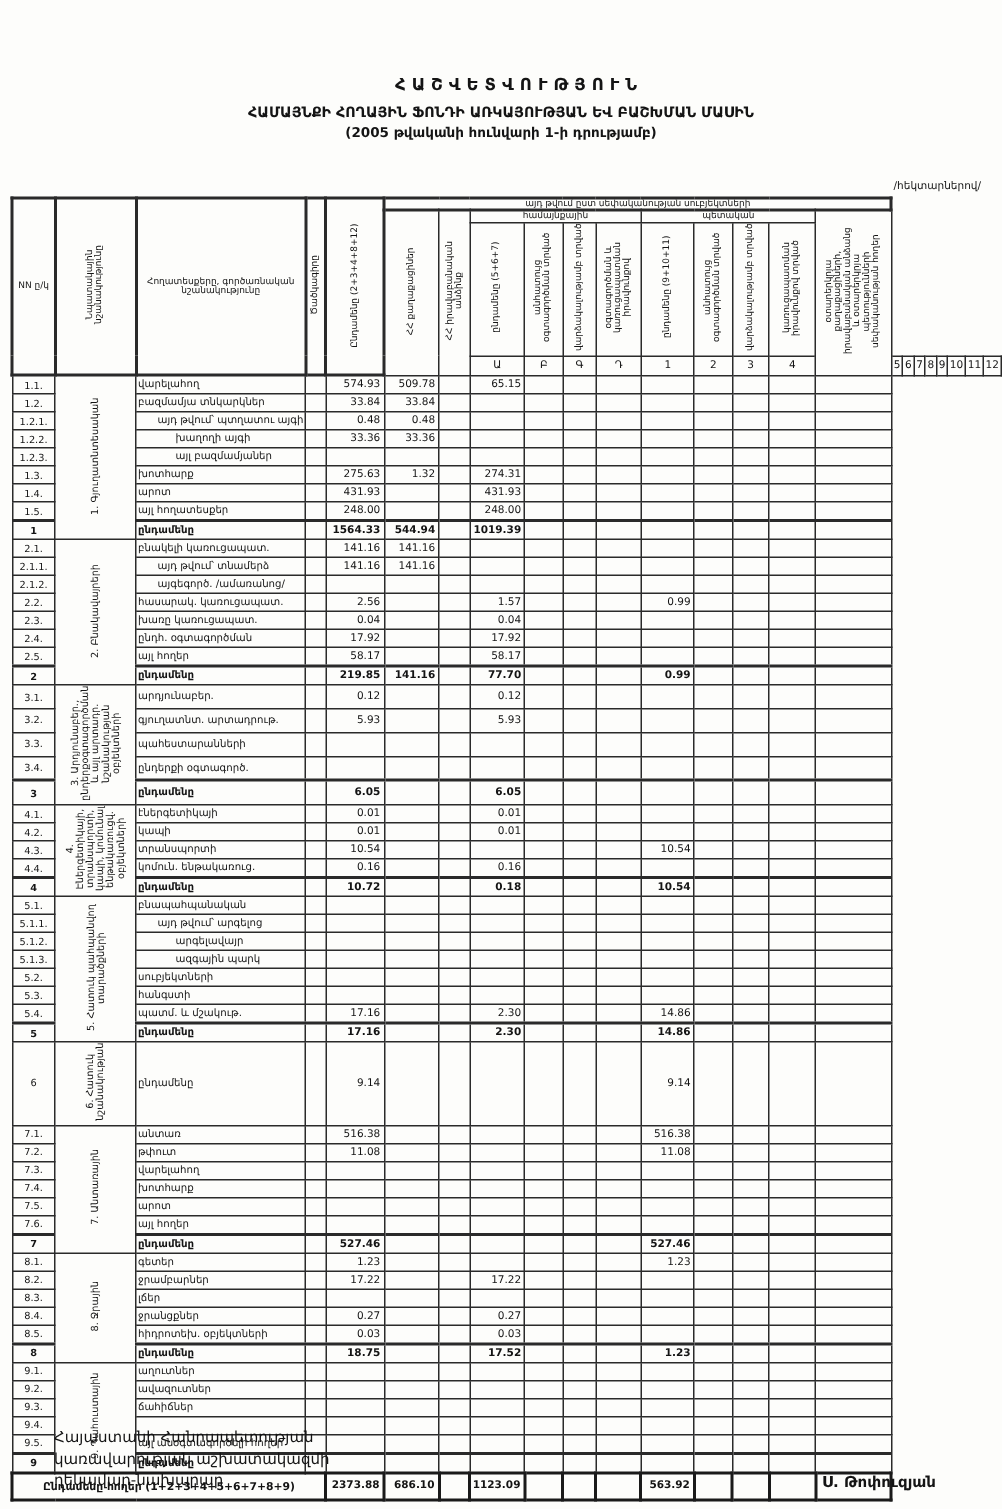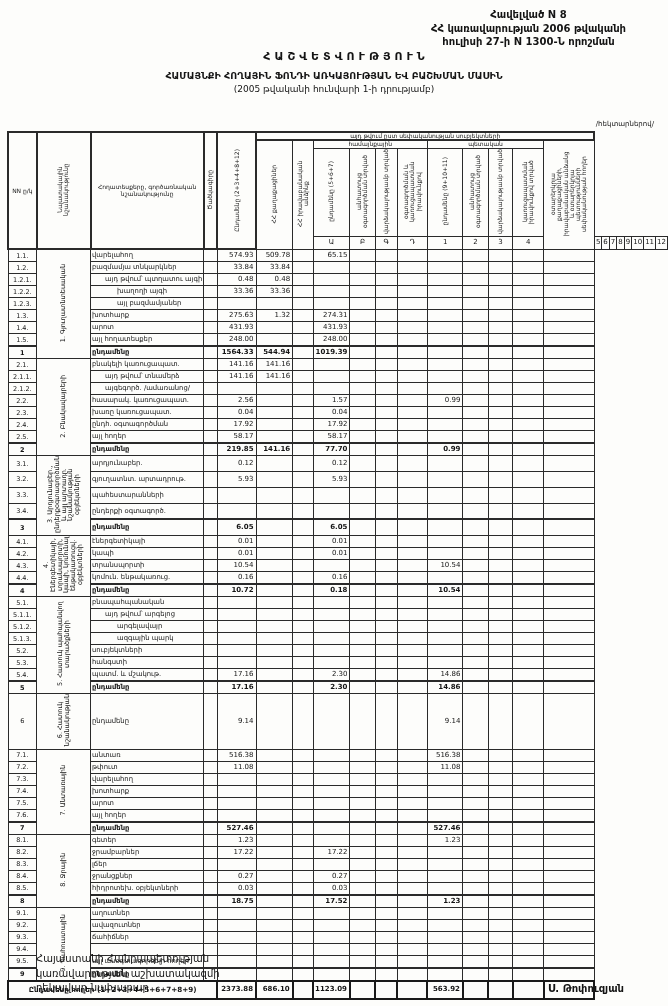--- a/index.html
+++ b/index.html
@@ -2,21 +2,21 @@
 <html><head>
 <meta charset="utf-8">
 <style>
   html,body{margin:0;padding:0;background:#e8e8e4;}
   .page{position:relative;width:668px;height:1006px;background:#fdfdfb;margin:0 auto;
         font-family:"DejaVu Sans",sans-serif;color:#141414;overflow:hidden;}
   .doc-ref{position:absolute;top:8px;right:42px;text-align:center;font-size:10px;font-weight:bold;line-height:1.35;}
   .title-block{position:absolute;top:50px;left:0;width:100%;text-align:center;}
   .title-main{font-size:11px;font-weight:bold;letter-spacing:4px;margin-bottom:6px;padding-left:24px;}
   .title-sub{font-size:9.5px;font-weight:bold;line-height:1.4;}
-  .title-note{font-size:9px;margin-top:2px;}
+  .title-note{font-size:9px;margin-top:2px;font-weight:bold;}
   .units-note{position:absolute;top:120px;right:14px;font-size:7px;}
   table.report{position:absolute;top:131px;left:7px;border-collapse:collapse;table-layout:fixed;
                font-size:7px;line-height:1;}
   table.report td,table.report th{border:1px solid #2a2a2a;padding:0 1px;overflow:hidden;
                font-weight:normal;vertical-align:middle;}
   table.report .thick{border-width:2px;}
   th.hdr{font-size:6px;line-height:1.05;text-align:center;}
   .vert{writing-mode:vertical-rl;transform:rotate(180deg);display:inline-block;
         max-height:86px;font-size:6px;line-height:1.05;white-space:normal;}
   .cat .vert{font-size:6.5px;max-height:200px;}
@@ -34,25 +34,20 @@
   tr.grand td{border:2px solid #1a1a1a;font-weight:bold;height:16px;}
   .grand-label{font-size:7.2px;text-align:center;}
   .footer{position:absolute;left:36px;top:952px;font-size:10px;font-weight:normal;line-height:1.45;}
   .signature{position:absolute;right:44px;top:983px;font-size:10px;font-weight:bold;margin-left:24px;}
 </style>
 </head>
 <body>
 
 <div class="page">
 
-  <div class="doc-ref">
-    <div>Հավելված N 8</div>
-    <div>ՀՀ կառավարության 2006 թվականի</div>
-    <div>հուլիսի 27-ի N 1300-Ն որոշման</div>
-  </div>
 
   <div class="title-block">
     <div class="title-main">ՀԱՇՎԵՏՎՈՒԹՅՈՒՆ</div>
     <div class="title-sub">ՀԱՄԱՅՆՔԻ ՀՈՂԱՅԻՆ ՖՈՆԴԻ ԱՌԿԱՅՈՒԹՅԱՆ ԵՎ ԲԱՇԽՄԱՆ ՄԱՍԻՆ</div>
     <div class="title-note">(2005 թվականի հունվարի 1-ի դրությամբ)</div>
   </div>
 
   <div class="units-note">/հեկտարներով/</div>
 
   <table class="report">

